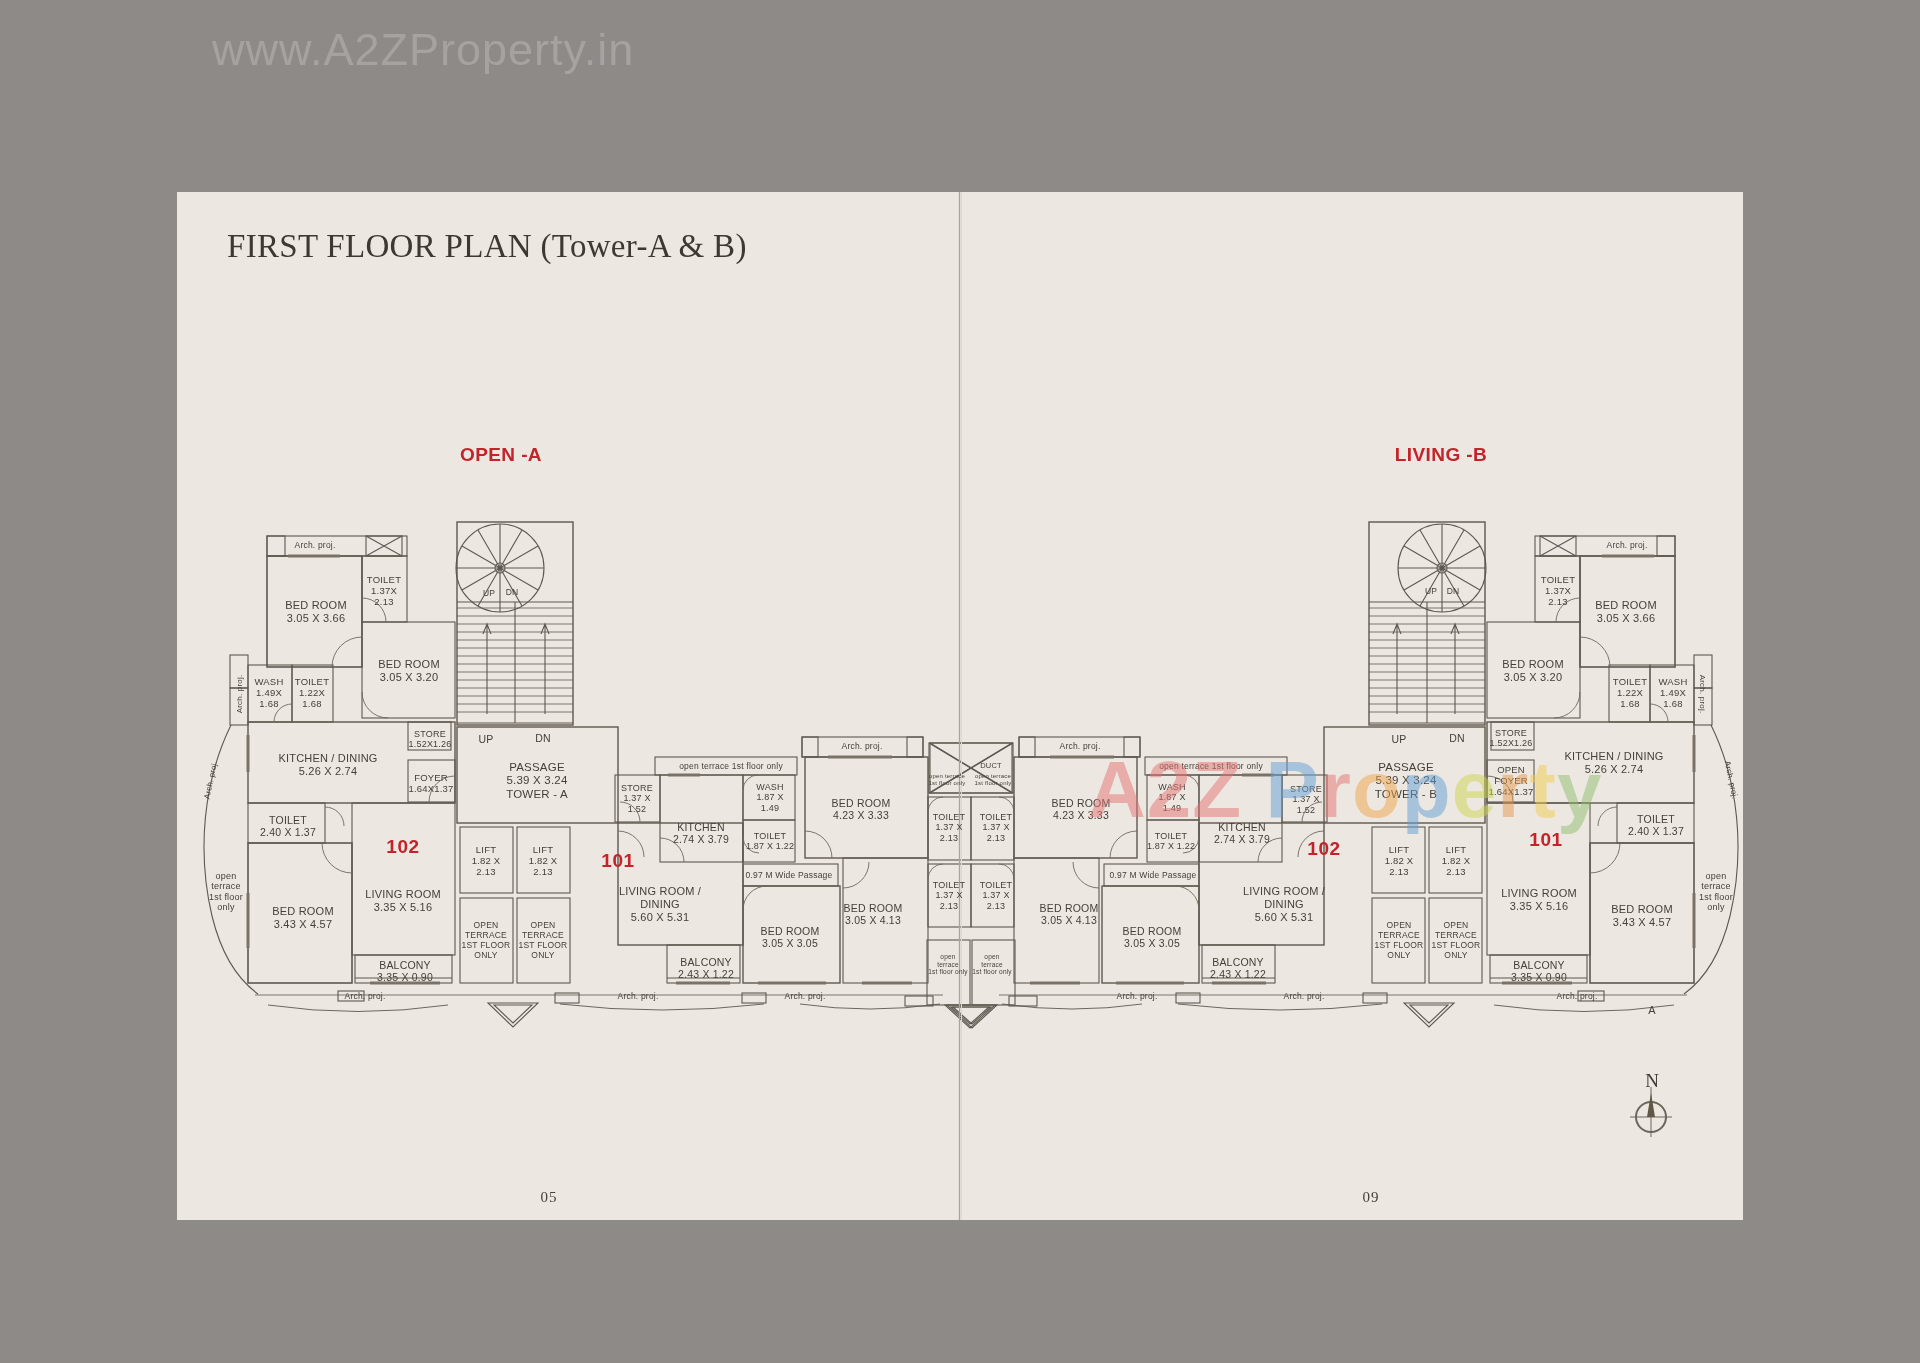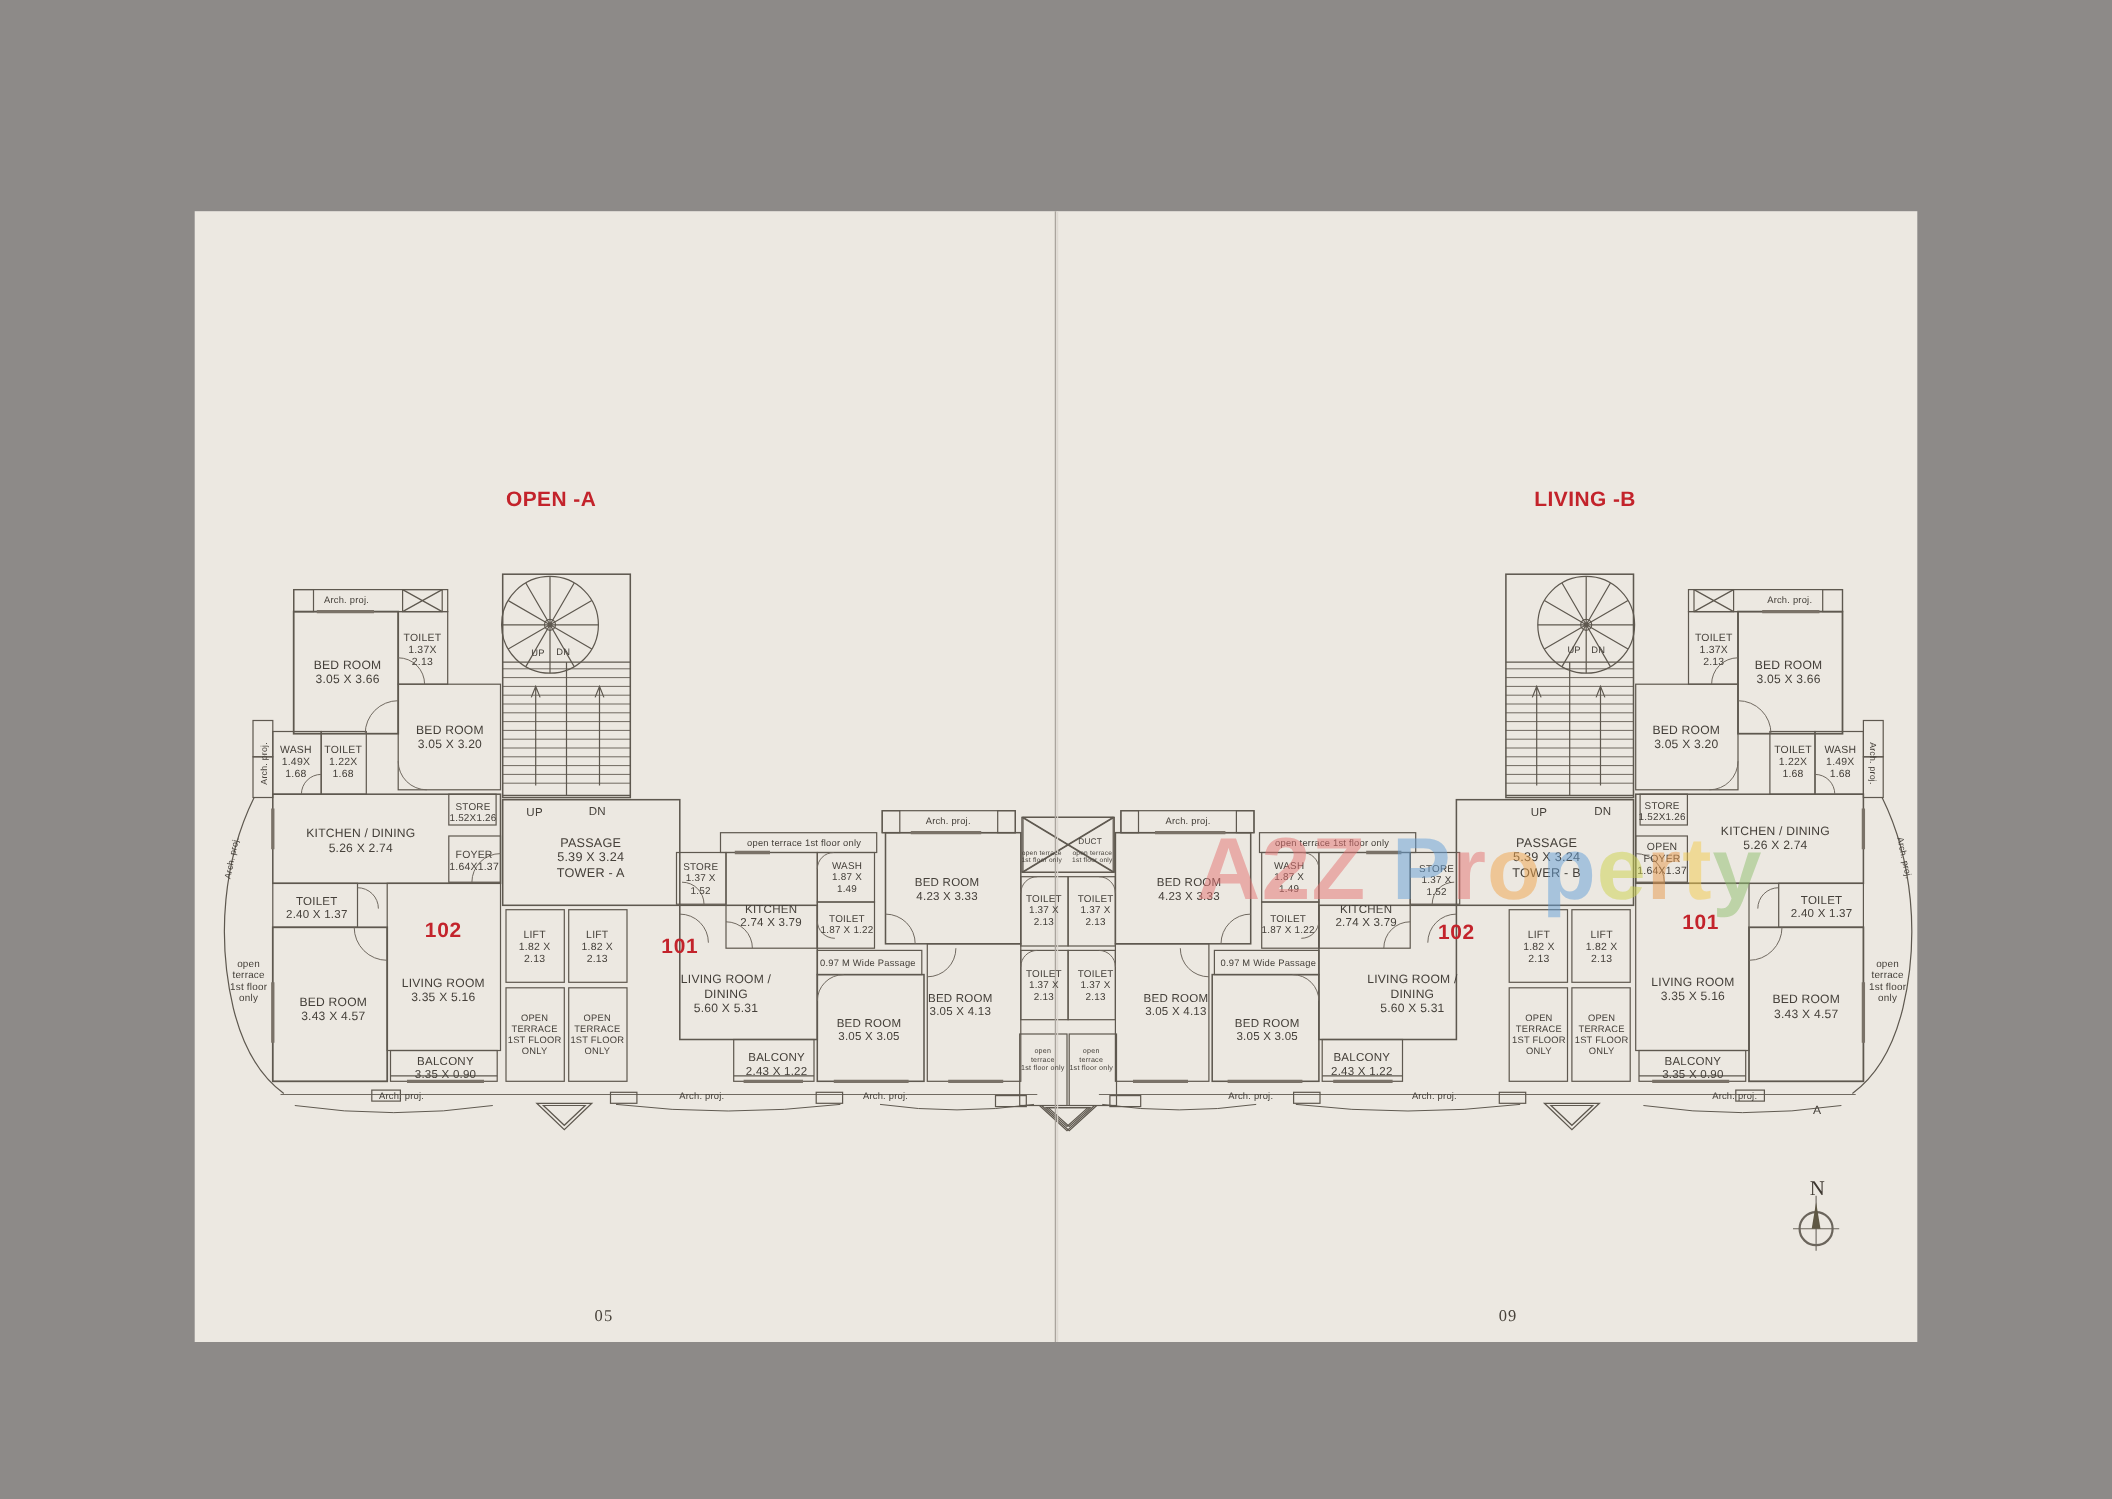--- a/index.html
+++ b/index.html
@@ -24,20 +24,21 @@
        font-family:"Liberation Serif",serif;letter-spacing:1px;}
   .pn-left{left:549px;top:1197px;} .pn-right{left:1371px;top:1197px;text-align:center;}
   .north-label{position:absolute;left:1652px;top:1081px;transform:translate(-50%,-50%);
        font-size:19px;color:#3e3831;font-family:"Liberation Serif",serif;}
 </style>
 </head>
 <body>
 
 <div class="stage">
 
+  <div class="wm-top">www.A2ZProperty.in</div>
 
   <div class="paper"></div>
 
   <svg class="plan" width="1920" height="1363" viewBox="0 0 1920 1363">
     <g id="halfA" fill="none" stroke="#5e584f" stroke-width="1.1">
 
       <rect x="267" y="536" width="140" height="20"></rect>
       <rect x="267" y="536" width="18" height="20"></rect>
       <rect x="366" y="536" width="36" height="20"></rect>
       <path d="M366 536L402 556M402 536L366 556"></path>
@@ -307,20 +308,21 @@
       <div class="lbl" style="left: 1238px; top: 968px; font-size: 10.5px; transform: translate(-50%, -50%) rotate(0deg);">BALCONY
 2.43 X 1.22</div>
       <div class="lbl" style="left: 1080px; top: 747px; font-size: 8.5px; transform: translate(-50%, -50%) rotate(0deg);">Arch. proj.</div>
       <div class="lbl" style="left: 1081px; top: 809px; font-size: 10.5px; transform: translate(-50%, -50%) rotate(0deg);">BED ROOM
 4.23 X 3.33</div>
       <div class="lbl" style="left: 1069px; top: 914px; font-size: 10.5px; transform: translate(-50%, -50%) rotate(0deg);">BED ROOM
 3.05 X 4.13</div>
       <div class="lbl" style="left: 1652px; top: 1010px; font-size: 11px; transform: translate(-50%, -50%) rotate(0deg);">A</div>
     </div>
 
+  <div class="title">FIRST FLOOR PLAN (Tower-A &amp; B)</div>
   <div class="tower-label tower-a">OPEN -A</div>
   <div class="tower-label tower-b">LIVING -B</div>
 
   <div class="wm-center"><span style="color: rgb(229, 115, 115);">A</span><span style="color: rgb(229, 115, 115);">2</span><span style="color: rgb(229, 115, 115);">Z</span><span style="color: rgb(229, 115, 115);"> </span><span style="color: rgb(100, 160, 216);">P</span><span style="color: rgb(229, 115, 115);">r</span><span style="color: rgb(240, 166, 78);">o</span><span style="color: rgb(100, 160, 216);">p</span><span style="color: rgb(205, 211, 78);">e</span><span style="color: rgb(232, 154, 77);">r</span><span style="color: rgb(242, 203, 78);">t</span><span style="color: rgb(143, 191, 111);">y</span></div>
 
   <div class="north-label">N</div>
   <div class="pagenum pn-left">05</div>
   <div class="pagenum pn-right">09</div>
 </div>
 

